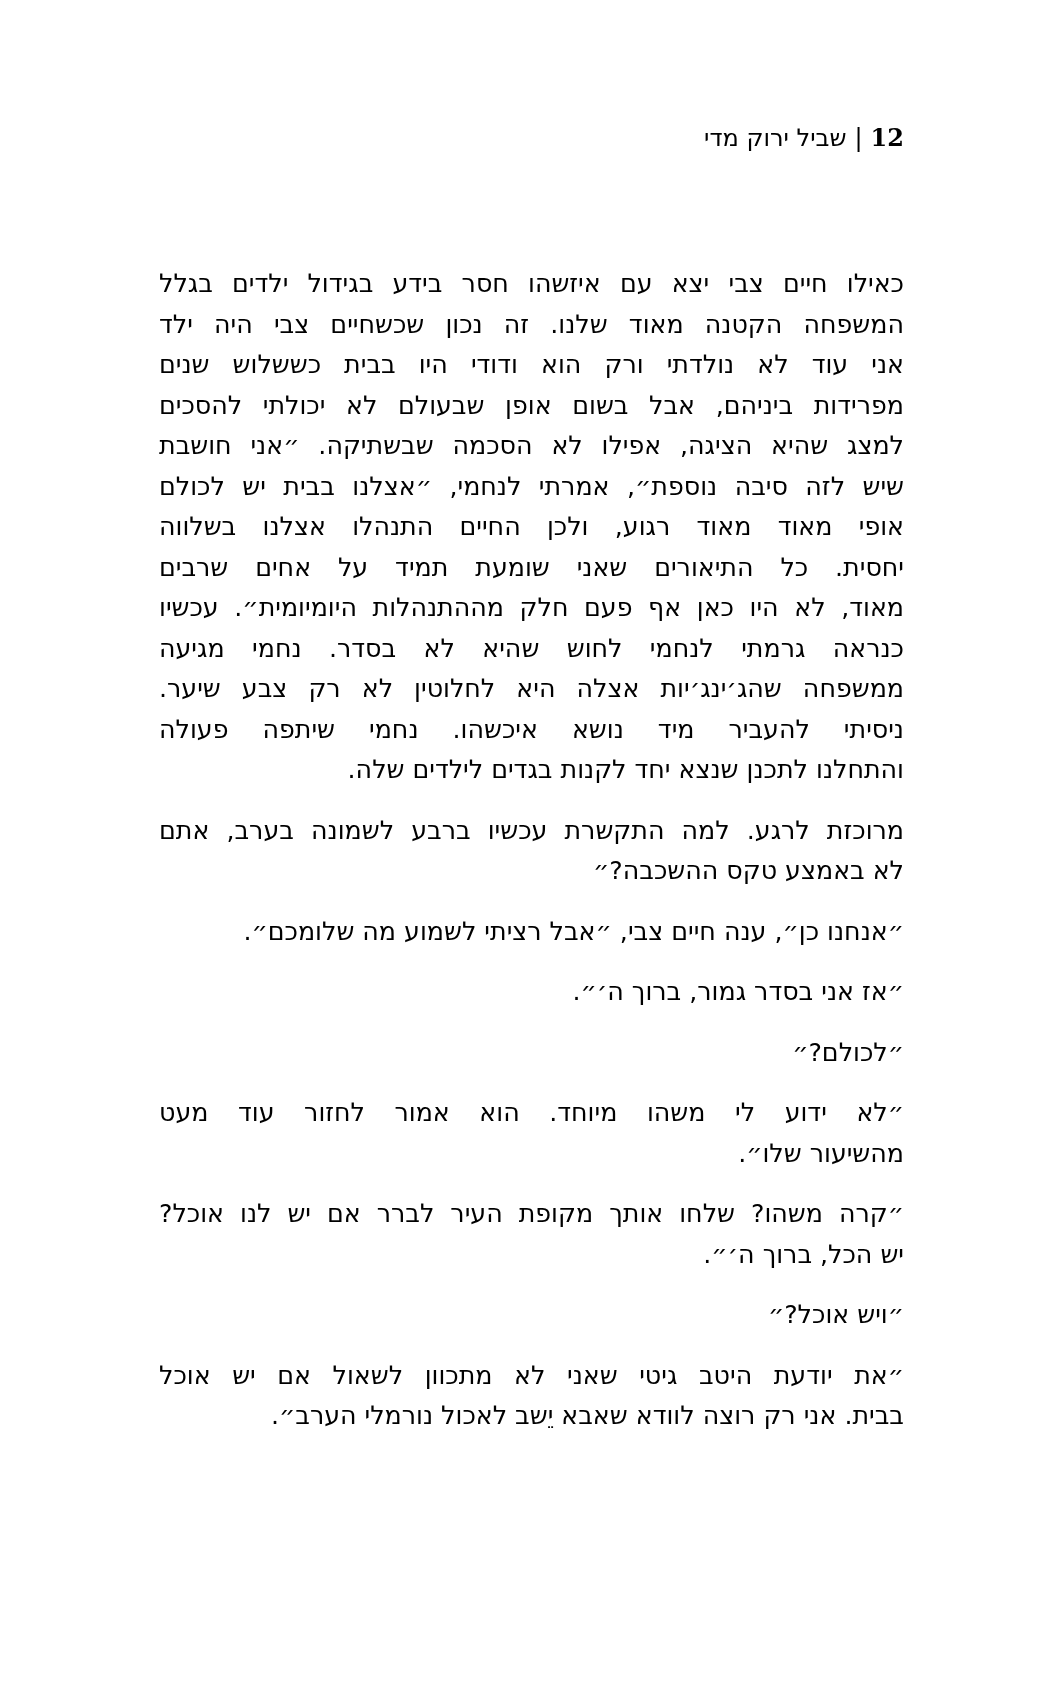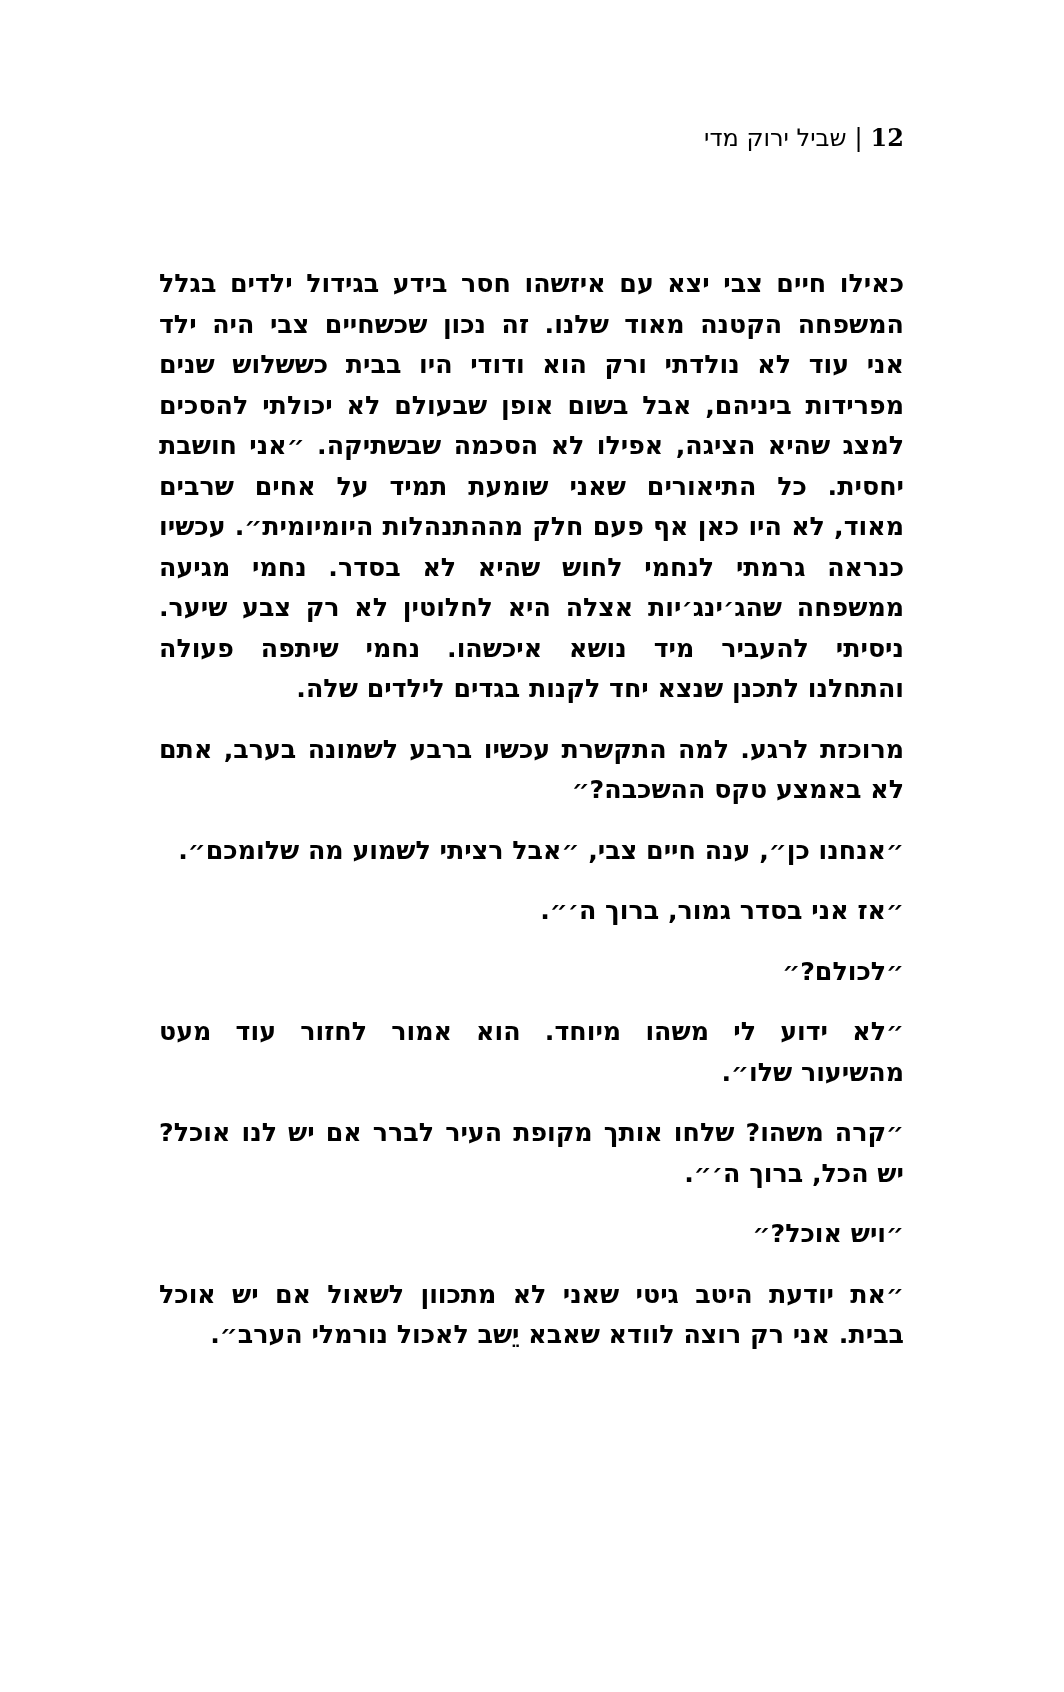--- a/index.html
+++ b/index.html
@@ -58,21 +58,20 @@
       margin: 0 0 20px 0;
       text-align: justify;
       text-align-last: right;
     }
     .line {
       display: block;
       text-align: justify;
       text-align-last: justify;
       height: 40.5px;
       white-space: nowrap;
-      font-weight: bold;
     }
     .line.last {
       text-align-last: right;
     }
   </style>
 </head>
 <body>
 
 <div class="page">
 
@@ -81,20 +80,22 @@
   </div>
 
   <div class="body-text">
 
     <div class="para">
       <span class="line">כאילו חיים צבי יצא עם איזשהו חסר בידע בגידול ילדים בגלל</span>
       <span class="line">המשפחה הקטנה מאוד שלנו. זה נכון שכשחיים צבי היה ילד</span>
       <span class="line">אני עוד לא נולדתי ורק הוא ודודי היו בבית כששלוש שנים</span>
       <span class="line">מפרידות ביניהם, אבל בשום אופן שבעולם לא יכולתי להסכים</span>
       <span class="line">למצג שהיא הציגה, אפילו לא הסכמה שבשתיקה. ״אני חושבת</span>
+      <span class="line">שיש לזה סיבה נוספת״, אמרתי לנחמי, ״אצלנו בבית יש לכולם</span>
+      <span class="line">אופי מאוד מאוד רגוע, ולכן החיים התנהלו אצלנו בשלווה</span>
       <span class="line">יחסית. כל התיאורים שאני שומעת תמיד על אחים שרבים</span>
       <span class="line">מאוד, לא היו כאן אף פעם חלק מההתנהלות היומיומית״. עכשיו</span>
       <span class="line">כנראה גרמתי לנחמי לחוש שהיא לא בסדר. נחמי מגיעה</span>
       <span class="line">ממשפחה שהג׳ינג׳יות אצלה היא לחלוטין לא רק צבע שיער.</span>
       <span class="line">ניסיתי להעביר מיד נושא איכשהו. נחמי שיתפה פעולה</span>
       <span class="line last">והתחלנו לתכנן שנצא יחד לקנות בגדים לילדים שלה.</span>
     </div>
 
     <div class="para">
       <span class="line">מרוכזת לרגע. למה התקשרת עכשיו ברבע לשמונה בערב, אתם</span>

